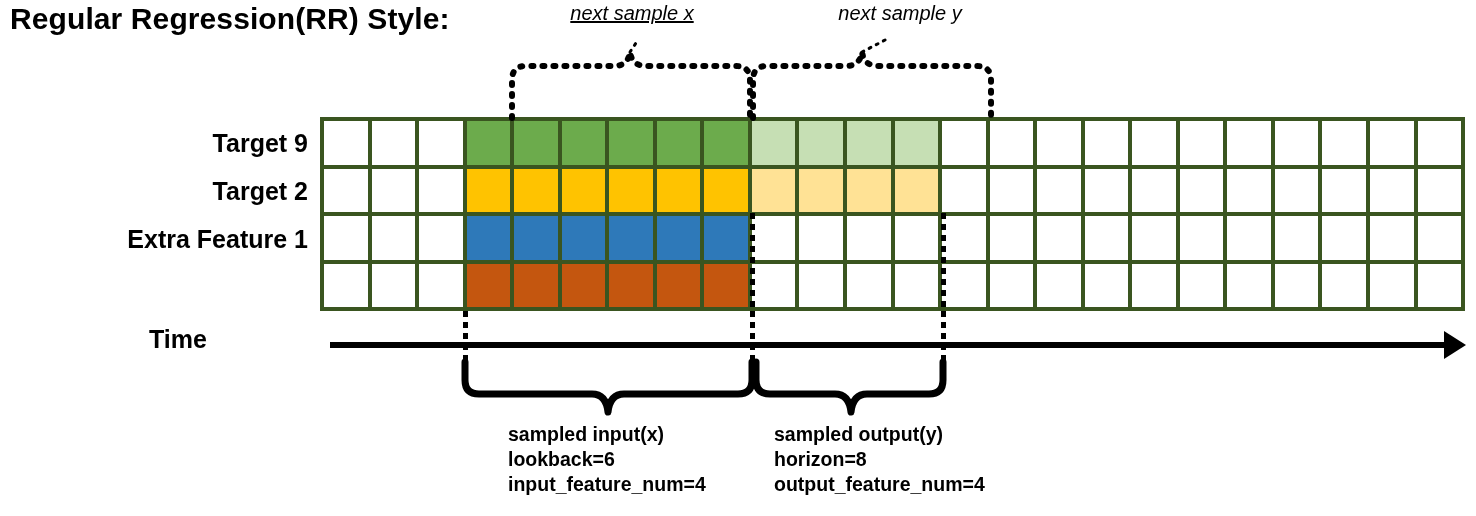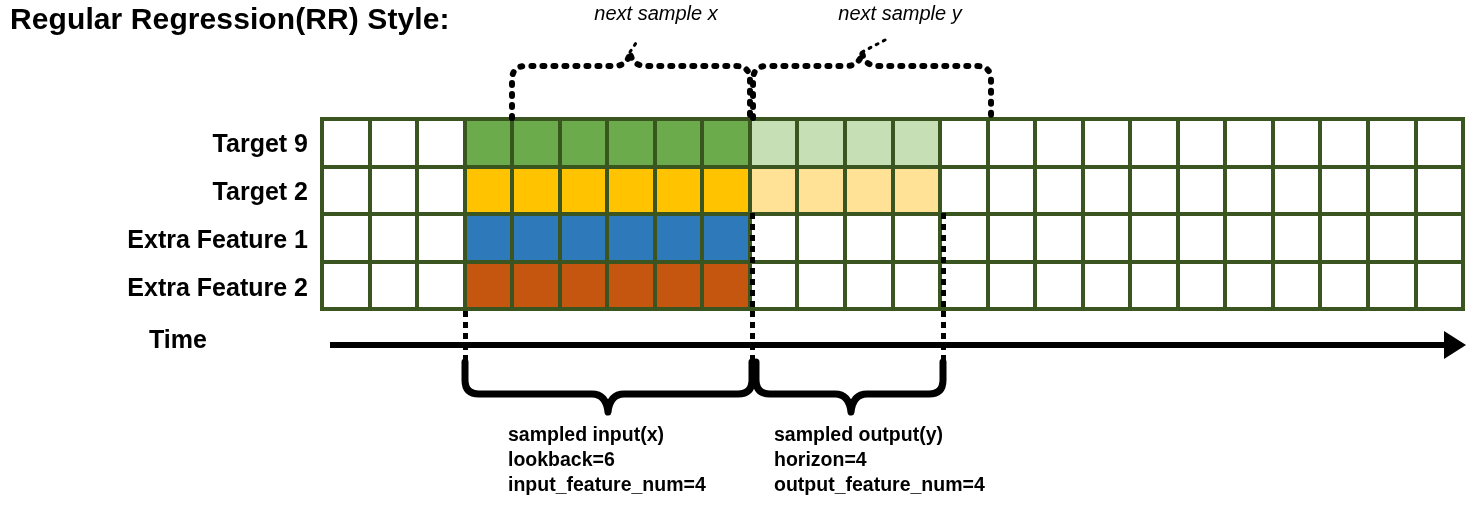--- a/index.html
+++ b/index.html
@@ -34,21 +34,21 @@
   }
 
   
   .top-label {
     font-size: 20px;
     font-style: italic;
     font-weight: 500;
     white-space: nowrap;
     text-align: center;
   }
-  #label-next-x { left: 556px; top: 2px; width: 200px; }
+  #label-next-x { left: 532px; top: 2px; width: 200px; text-decoration: underline; }
   #label-next-y { left: 800px; top: 2px; width: 200px; }
 
   
   .row-label {
     font-size: 25px;
     font-weight: 700;
     text-align: right;
     white-space: nowrap;
     width: 260px;
     left: 48px;
@@ -143,21 +143,20 @@
 <div id="stage">
 
   <div class="abs" id="title">Regular Regression(RR) Style:</div>
 
   <div class="abs top-label" id="label-next-x">next sample x</div>
   <div class="abs top-label" id="label-next-y">next sample y</div>
 
   <div class="abs row-label" id="row-label-0">Target 9</div>
   <div class="abs row-label" id="row-label-1">Target 2</div>
   <div class="abs row-label" id="row-label-2">Extra Feature 1</div>
-  <div class="abs row-label" id="row-label-3">Extra Feature 2</div>
 
   <div class="abs" id="grid">
       <div class="grid-row" aria-label="Target 1">
         <div class="cell" style="background: rgb(255, 255, 255);"></div>
         <div class="cell" style="background: rgb(255, 255, 255);"></div>
         <div class="cell" style="background: rgb(255, 255, 255);"></div>
         <div class="cell" style="background: rgb(108, 171, 76);"></div>
         <div class="cell" style="background: rgb(108, 171, 76);"></div>
         <div class="cell" style="background: rgb(108, 171, 76);"></div>
         <div class="cell" style="background: rgb(108, 171, 76);"></div>
@@ -289,17 +288,17 @@
   </svg>
 
   <div class="abs bottom-note" id="note-input">
     <div>sampled input(x)</div>
     <div>lookback=6</div>
     <div>input_feature_num=4</div>
   </div>
 
   <div class="abs bottom-note" id="note-output">
     <div>sampled output(y)</div>
-    <div>horizon=4</div>
+    <div>horizon=8</div>
     <div>output_feature_num=4</div>
   </div>
 
 </div>
 
 </body></html>

